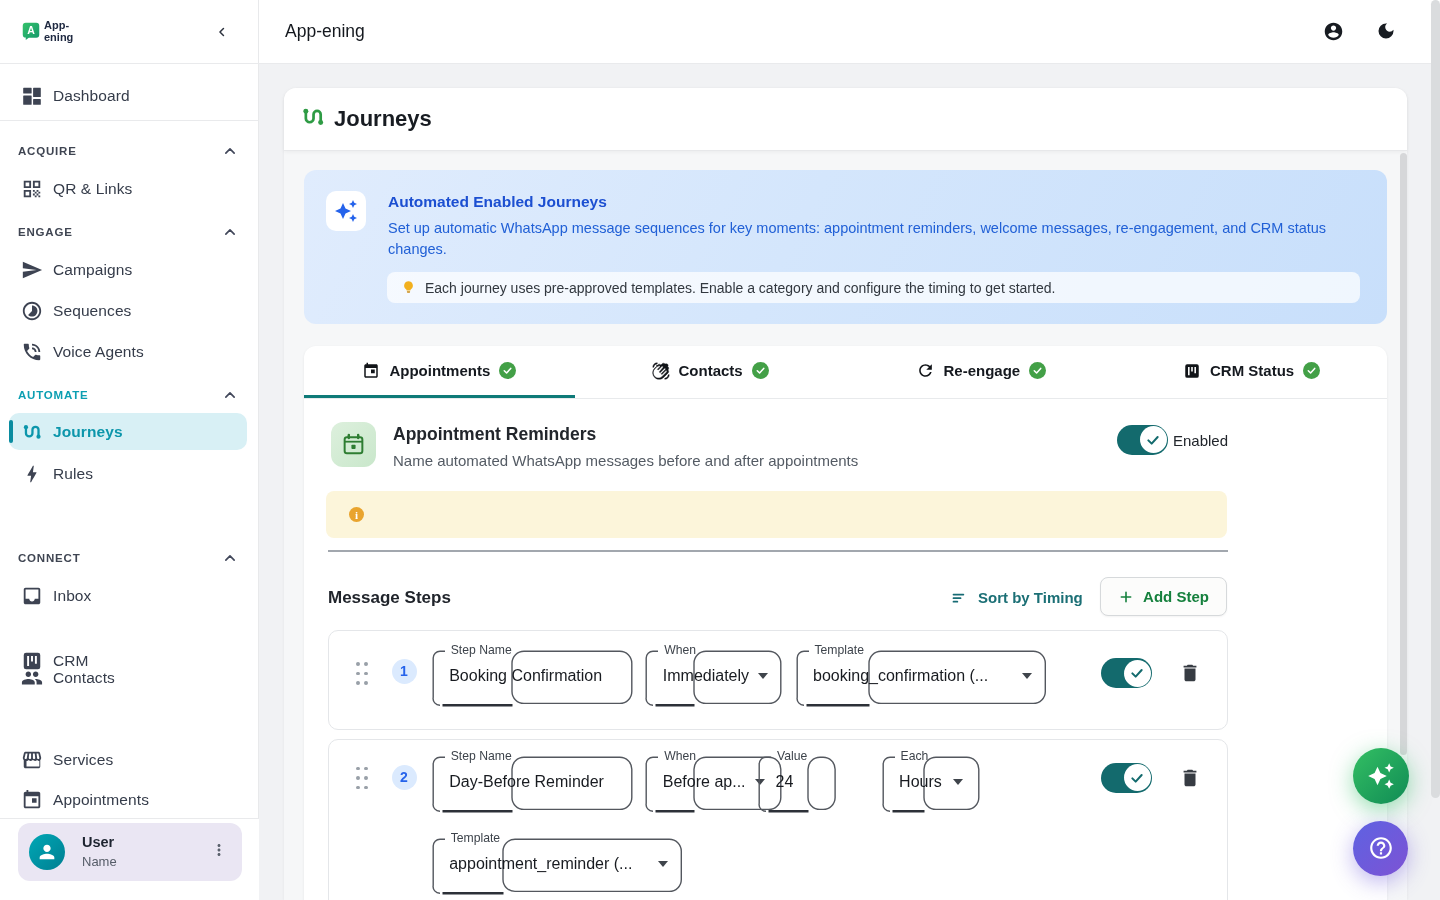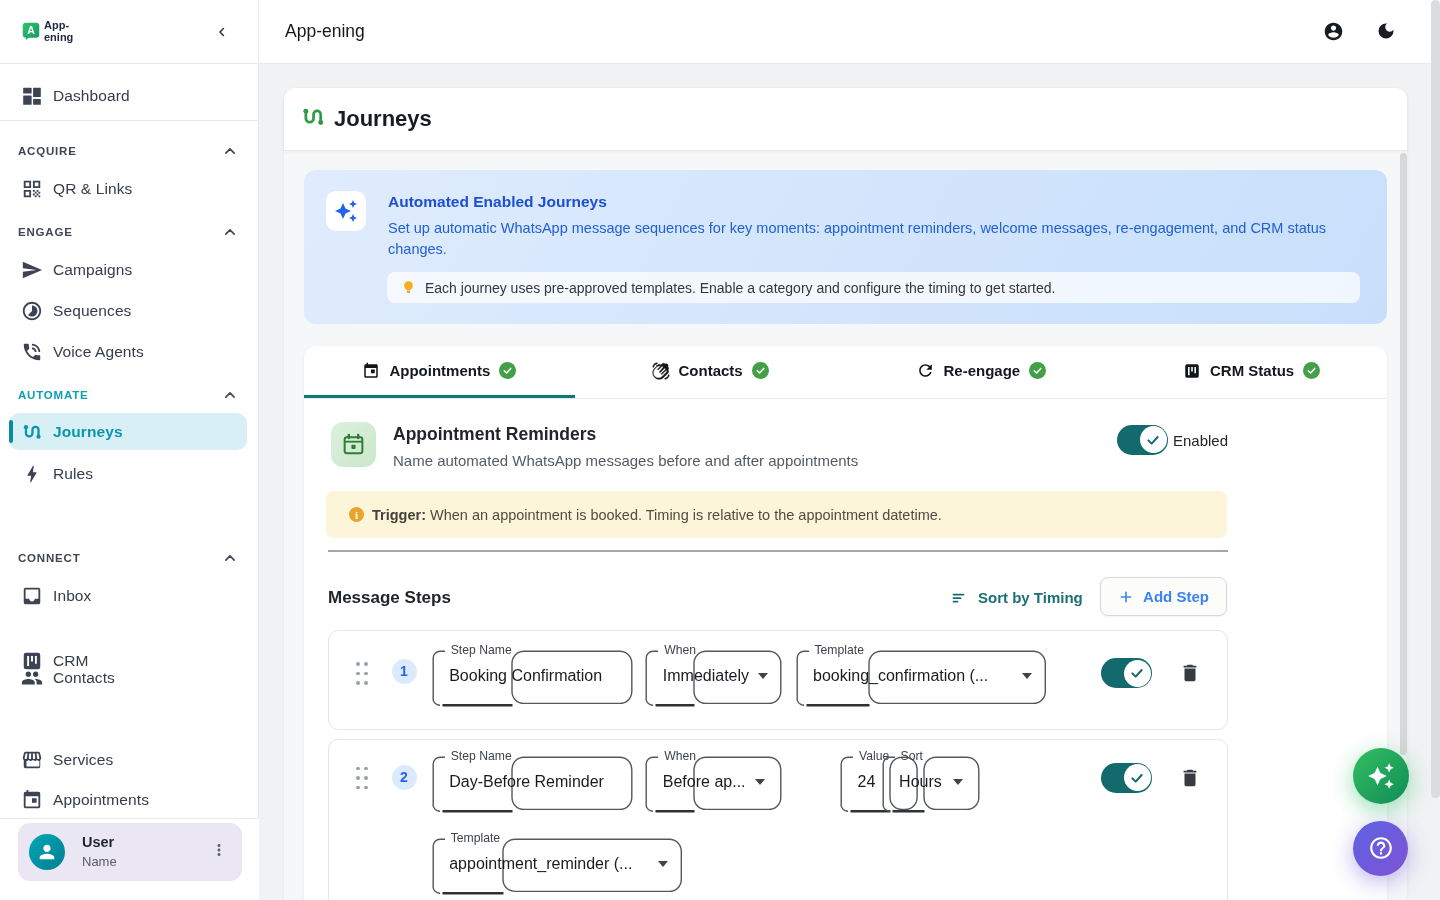--- a/index.html
+++ b/index.html
@@ -298,30 +298,29 @@
 <div style="position:absolute;left:1117px;top:424.5px;width:51px;height:30px;background:#136a6d;border-radius:15px">
     <div style="position:absolute;right:1.5px;top:1.5px;width:27px;height:27px;background:#fff;border-radius:50%;display:flex;align-items:center;justify-content:center">
       <svg width="16" height="16" viewBox="0 0 24 24">
         <path fill="none" stroke="#136a6d" stroke-width="3" stroke-linecap="round" stroke-linejoin="round" d="M5 12.5 10 17.5 19 7.5"></path>
       </svg>
     </div>
   </div>
 <div style="position:absolute;left:1173px;top:431.5px;font-size:15px;color:#22262c">Enabled</div>
 <div style="position:absolute;left:326px;top:491px;width:901px;height:47px;background:#fcf5da;border-radius:8px;display:flex;align-items:center">
 <span style="margin-left:23px;display:inline-flex;width:15px;height:15px;border-radius:50%;background:#e9a42e;color:#fff;align-items:center;justify-content:center;font-size:11px;font-weight:700;font-family:'Liberation Serif',serif">i</span>
-<span style="margin-left:8px;font-size:14.5px;color:#514b42"><b style="color:#47413a">Trigger:</b> When an appointment is booked. Timing is relative to the appointment datetime.</span>
 </div>
 <div style="position:absolute;left:328px;top:550px;width:900px;height:1.5px;background:#a2a7ae"></div>
 <div style="position:absolute;left:328px;top:588px;font-size:17px;font-weight:700;color:#20242b">Message Steps</div>
 <div style="position:absolute;left:951px;top:590px;color:#176b74">
 <svg width="17" height="17" viewBox="0 0 24 24">
       <path fill="none" stroke="currentColor" stroke-width="2.4" stroke-linecap="round" d="M3.5 6.5h14M3.5 11.5h10M3.5 16.5h5.5"></path>
     </svg></div>
 <div style="position:absolute;left:978px;top:589px;font-size:15px;font-weight:600;color:#1b6f75">Sort by Timing</div>
-<div style="position:absolute;left:1100px;top:577px;width:127px;height:39px;background:#fcfcfb;border:1px solid #d6d9db;border-radius:8px;box-shadow:0 1px 2px rgba(0,0,0,.05);display:flex;align-items:center;justify-content:center;color:#3b82f6">
+<div style="position:absolute;left:1100px;top:577px;width:127px;height:39px;background:#fcfcfb;border:1px solid #d6d9db;border-radius:8px;box-shadow:0 1px 2px rgba(0,0,0,.05);display:flex;align-items:center;justify-content:center;color:#15803d">
 <svg width="16" height="16" viewBox="0 0 24 24">
       <path fill="none" stroke="currentColor" stroke-width="2.4" stroke-linecap="round" d="M12 5v14M5 12h14"></path>
     </svg>
 <span style="margin-left:9px;font-size:15px;font-weight:600">Add Step</span>
   </div>
 <div class="stepcard" style="left:327.5px;top:629.5px;width:900px;height:100px"></div>
 <span style="position:absolute;left:356.3px;top:662.1px;width:3.8px;height:3.8px;border-radius:50%;background:#99a0a8"></span>
 <span style="position:absolute;left:363.90000000000003px;top:662.1px;width:3.8px;height:3.8px;border-radius:50%;background:#99a0a8"></span>
 <span style="position:absolute;left:356.3px;top:671.6px;width:3.8px;height:3.8px;border-radius:50%;background:#99a0a8"></span>
 <span style="position:absolute;left:363.90000000000003px;top:671.6px;width:3.8px;height:3.8px;border-radius:50%;background:#99a0a8"></span>
@@ -387,36 +386,36 @@
 <div style="position:absolute;left:645.3px;top:756px;width:137px;height:56px">
     <svg width="137" height="57" viewBox="0 0 137 57" style="position:absolute;left:0;top:0">
       <path d="M 13 1.2 H 8 A 6.8 6.8 0 0 0 1.2 8 V 47.3 A 6.8 6.8 0 0 0 8 55.3" fill="none" stroke="#53575e" stroke-width="1.4"></path>
       <path d="M 10.5 55.3 H 49.5" fill="none" stroke="#2d3138" stroke-width="2.4"></path>
       <rect x="49" y="1.2" width="86.8" height="52.199999999999996" rx="12" fill="none" stroke="#53575e" stroke-width="1.4"></rect>
     </svg>
     <div style="position:absolute;left:19px;top:-7px;font-size:12.2px;line-height:14px;color:#3d434b;white-space:nowrap">When</div>
     <div style="position:absolute;left:17.5px;top:0;height:51px;display:flex;align-items:center;font-size:16px;color:#181b20;white-space:nowrap">Before ap...</div>
     <span style="position:absolute;left:110px;top:22.5px;width:0;height:0;border-left:5.5px solid transparent;border-right:5.5px solid transparent;border-top:6.5px solid #3f444b"></span>
   </div>
-<div style="position:absolute;left:840px;top:756px;width:78.3px;height:56px">
+<div style="position:absolute;left:758px;top:756px;width:78.3px;height:56px">
     <svg width="78.3" height="57" viewBox="0 0 78.3 57" style="position:absolute;left:0;top:0">
       <path d="M 13 1.2 H 8 A 6.8 6.8 0 0 0 1.2 8 V 47.3 A 6.8 6.8 0 0 0 8 55.3" fill="none" stroke="#53575e" stroke-width="1.4"></path>
       <path d="M 10.5 55.3 H 50.5" fill="none" stroke="#2d3138" stroke-width="2.4"></path>
       <rect x="50" y="1.2" width="27.099999999999998" height="52.199999999999996" rx="12" fill="none" stroke="#53575e" stroke-width="1.4"></rect>
     </svg>
     <div style="position:absolute;left:19px;top:-7px;font-size:12.2px;line-height:14px;color:#3d434b;white-space:nowrap">Value</div>
     <div style="position:absolute;left:17.5px;top:0;height:51px;display:flex;align-items:center;font-size:16px;color:#181b20;white-space:nowrap">24</div>
   </div>
 <div style="position:absolute;left:881.6px;top:756px;width:98px;height:56px">
     <svg width="98" height="57" viewBox="0 0 98 57" style="position:absolute;left:0;top:0">
       <path d="M 13 1.2 H 8 A 6.8 6.8 0 0 0 1.2 8 V 47.3 A 6.8 6.8 0 0 0 8 55.3" fill="none" stroke="#53575e" stroke-width="1.4"></path>
       <path d="M 10.5 55.3 H 42.5" fill="none" stroke="#2d3138" stroke-width="2.4"></path>
       <rect x="42" y="1.2" width="54.8" height="52.199999999999996" rx="12" fill="none" stroke="#53575e" stroke-width="1.4"></rect>
     </svg>
-    <div style="position:absolute;left:19px;top:-7px;font-size:12.2px;line-height:14px;color:#3d434b;white-space:nowrap">Sort</div>
+    <div style="position:absolute;left:19px;top:-7px;font-size:12.2px;line-height:14px;color:#3d434b;white-space:nowrap">Each</div>
     <div style="position:absolute;left:17.5px;top:0;height:51px;display:flex;align-items:center;font-size:16px;color:#181b20;white-space:nowrap">Hours</div>
     <span style="position:absolute;left:71px;top:22.5px;width:0;height:0;border-left:5.5px solid transparent;border-right:5.5px solid transparent;border-top:6.5px solid #3f444b"></span>
   </div>
 <div style="position:absolute;left:1101px;top:762.5px;width:51px;height:30px;background:#136a6d;border-radius:15px">
     <div style="position:absolute;right:1.5px;top:1.5px;width:27px;height:27px;background:#fff;border-radius:50%;display:flex;align-items:center;justify-content:center">
       <svg width="16" height="16" viewBox="0 0 24 24">
         <path fill="none" stroke="#136a6d" stroke-width="3" stroke-linecap="round" stroke-linejoin="round" d="M5 12.5 10 17.5 19 7.5"></path>
       </svg>
     </div>
   </div>

